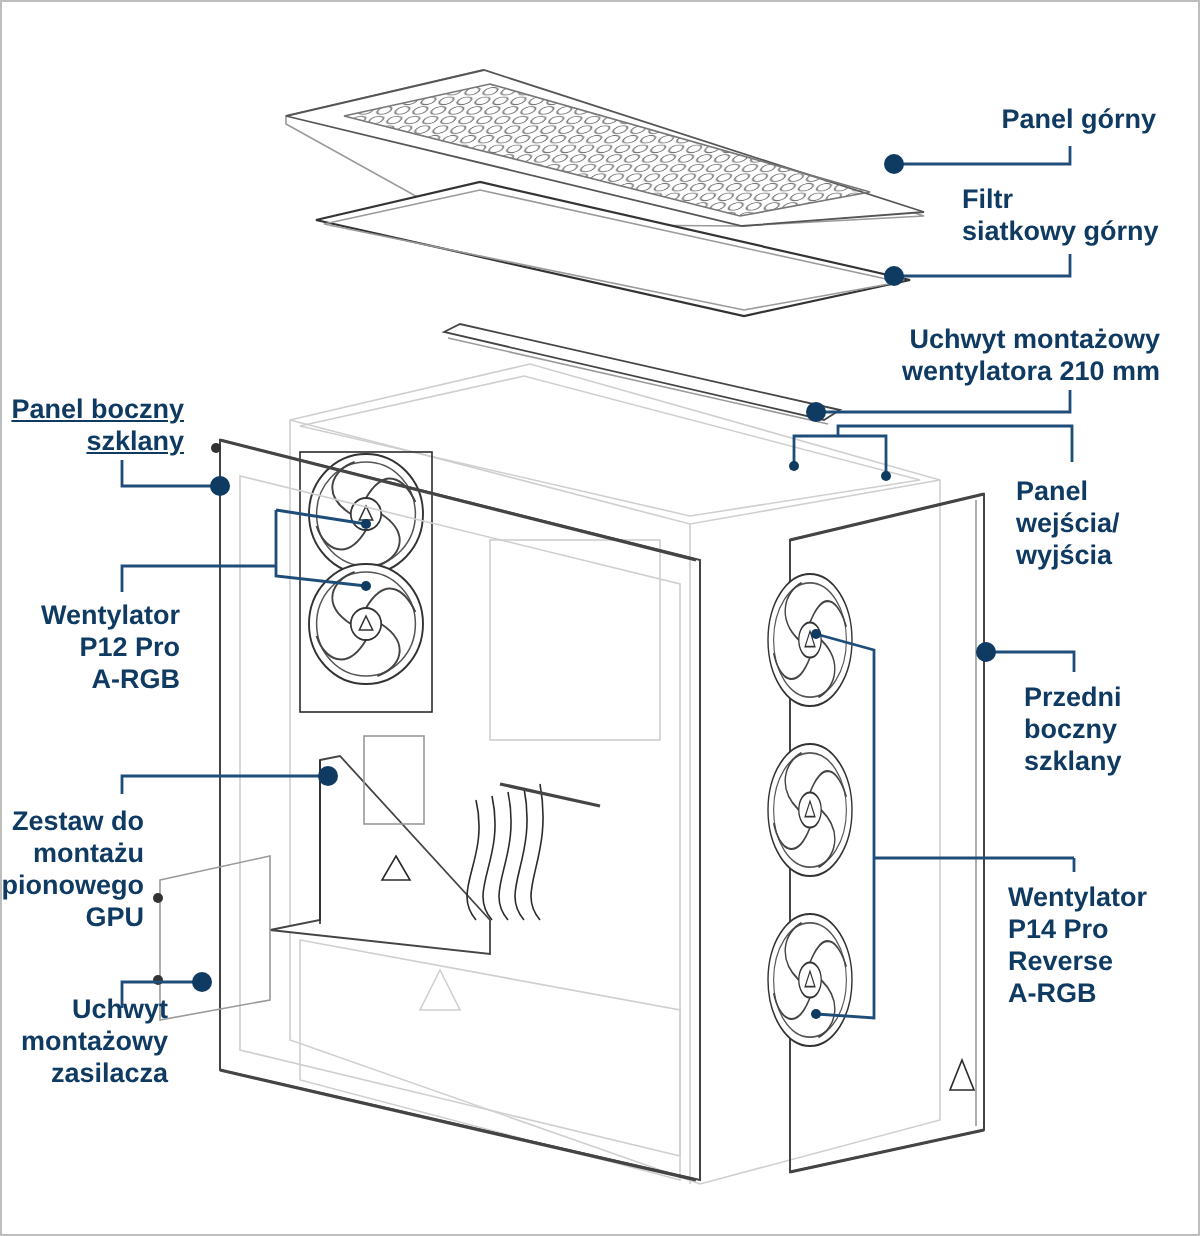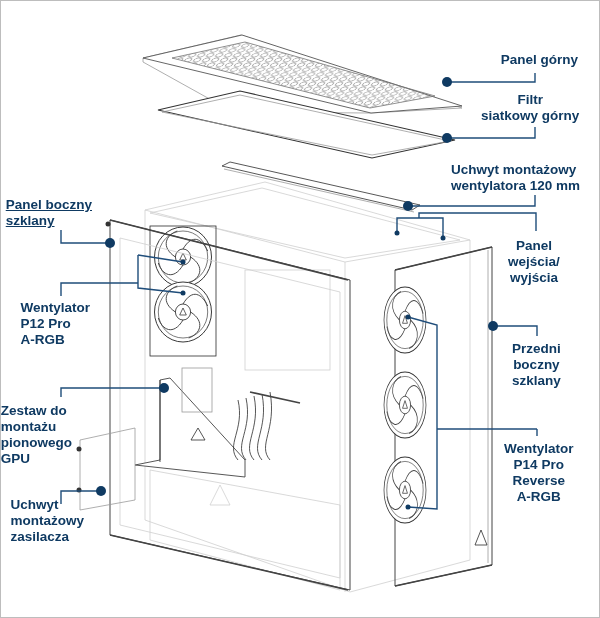--- a/index.html
+++ b/index.html
@@ -8,22 +8,22 @@
   svg.drawing { position: absolute; left: 0; top: 0; }
   .label {
     position: absolute;
     font-family: "Liberation Sans", "DejaVu Sans", sans-serif;
     font-weight: bold;
     font-size: 13.5px;
     line-height: 16px;
     color: #0f3a62;
     white-space: pre-line;
   }
-  .right { }
-  .left { text-align: center; }
+  .right { text-align: right; }
+  .left { text-align: left; }
   .ln { stroke: #1f4d7a; stroke-width: 1.4; fill: none; }
   .dot { fill: #0f3a62; }
   .sdot { fill: #0f3a62; }
   .g1 { stroke: #2b2b2b; stroke-width: 0.8; fill: none; }
   .g2 { stroke: #9a9a9a; stroke-width: 0.8; fill: none; }
   .g3 { stroke: #cfcfcf; stroke-width: 0.8; fill: none; }
   .gb { stroke: #444; stroke-width: 1.6; fill: none; }
 </style>
 </head>
 <body>
@@ -149,21 +149,21 @@
     <circle cx="164" cy="388" r="5" class="dot"></circle>
     <polyline points="61,504 61,491 101,491" class="ln"></polyline>
     <circle cx="101" cy="491" r="5" class="dot"></circle>
   </g>
 </svg>
 
 <div class="label right" style="right:22px; top:52px;">Panel górny</div>
 <div class="label left" style="left:481px; top:92px;">Filtr
 siatkowy górny</div>
 <div class="label right" style="right:20px; top:162px;">Uchwyt montażowy
-wentylatora 120 mm</div>
+wentylatora 210 mm</div>
 <div class="label left" style="left:508px; top:238px;">Panel
 wejścia/
 wyjścia</div>
 <div class="label left" style="left:512px; top:341px;">Przedni
 boczny
 szklany</div>
 <div class="label left" style="left:504px; top:441px;">Wentylator
 P14 Pro
 Reverse
 A-RGB</div>

